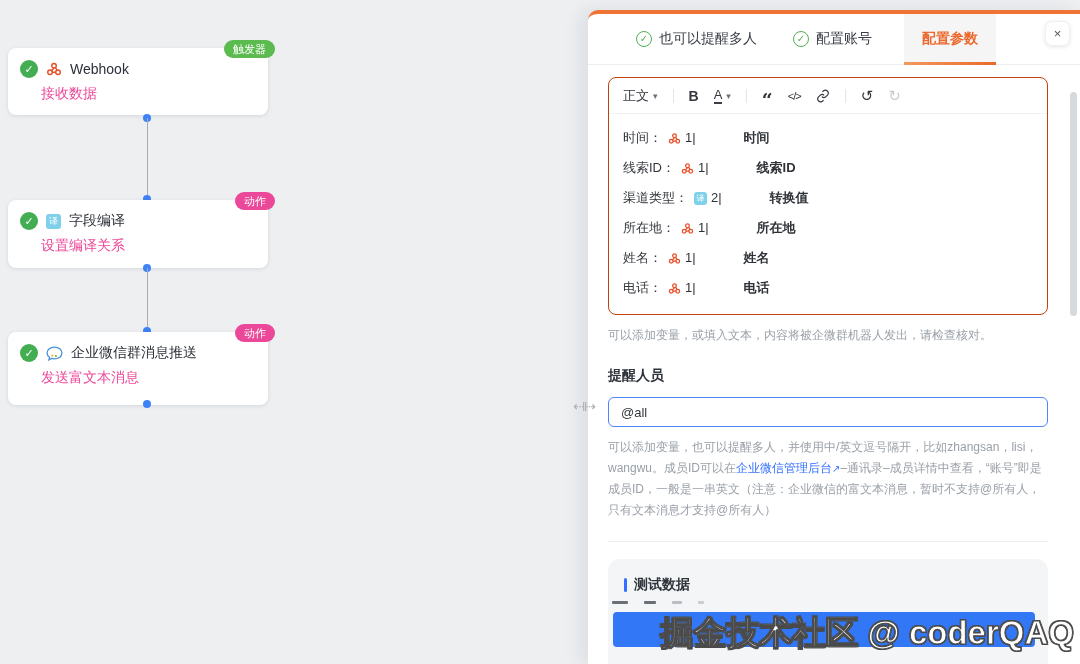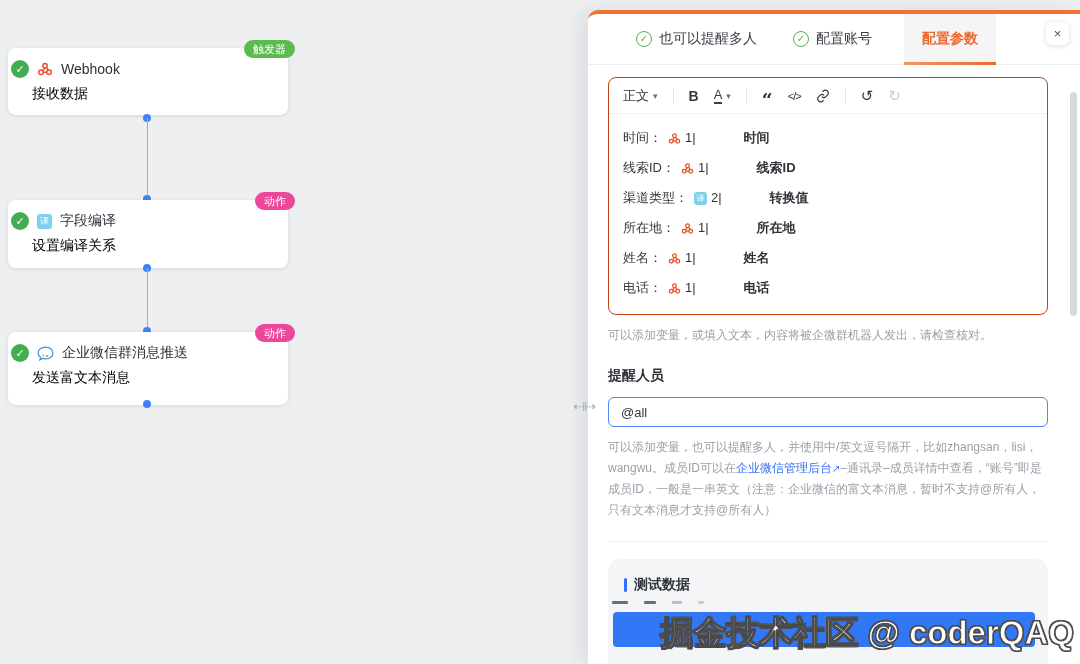--- a/index.html
+++ b/index.html
@@ -1,25 +1,25 @@
 <!DOCTYPE html>
 <html><head>
 <meta charset="utf-8">
 <style>
   * { margin:0; padding:0; box-sizing:border-box; }
   html,body { width:1080px; height:664px; overflow:hidden;
     font-family:"Liberation Sans","DejaVu Sans",sans-serif; }
   .stage { position:relative; width:1080px; height:664px; background:#edeff1; }
 
   
-  .node { position:absolute; left:8px; width:280px; background:#fff;
-    border-radius:8px; box-shadow:0 1px 4px rgba(20,30,50,.10); padding:12px 14px 10px 3px; }
+  .node { position:absolute; left:8px; width:260px; background:#fff;
+    border-radius:8px; box-shadow:0 1px 4px rgba(20,30,50,.10); padding:12px 14px 10px 12px; }
   .node-title { display:flex; align-items:center; gap:8px; }
   .node-name { font-size:14px; color:#2c3038; }
-  .node-sub { margin:7px 0 0 21px; font-size:14px; color:#000000; }
+  .node-sub { margin:7px 0 0 21px; font-size:14px; color:#ec4899; }
   .check-circle { width:18px; height:18px; border-radius:50%; background:#43ad52;
     color:#fff; font-size:11px; line-height:18px; text-align:center; flex:0 0 18px; }
   .badge { position:absolute; top:-8px; right:-7px; height:18px; line-height:18px;
     padding:0 9px; border-radius:9px; color:#fff; font-size:11px; }
   .badge-green { background:#5bbb4e; }
   .badge-blue  { background:#ec4899; }
   .conn-line { position:absolute; left:147px; width:1px; background:#a8adb3; }
   .conn-dot  { position:absolute; left:143px; width:8px; height:8px; border-radius:50%; background:#3e82f7; }
 
   

